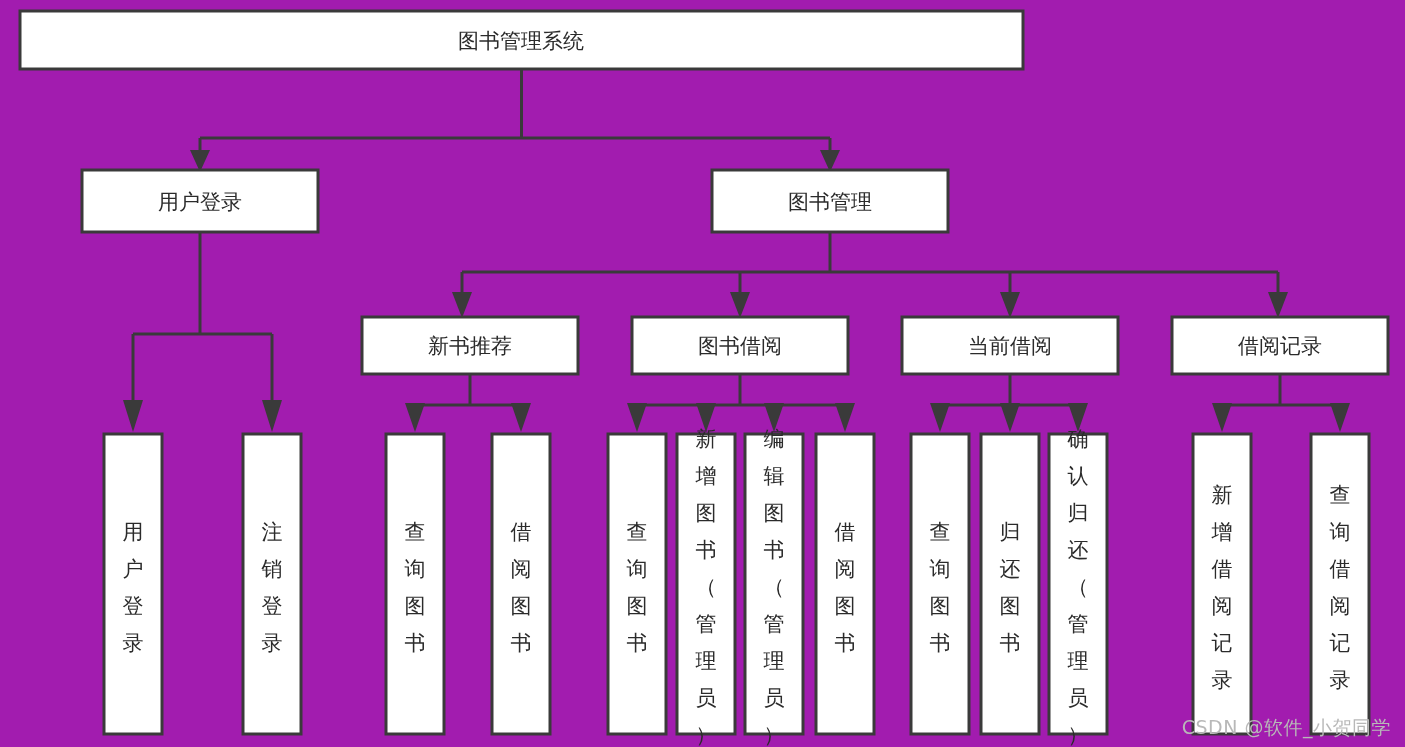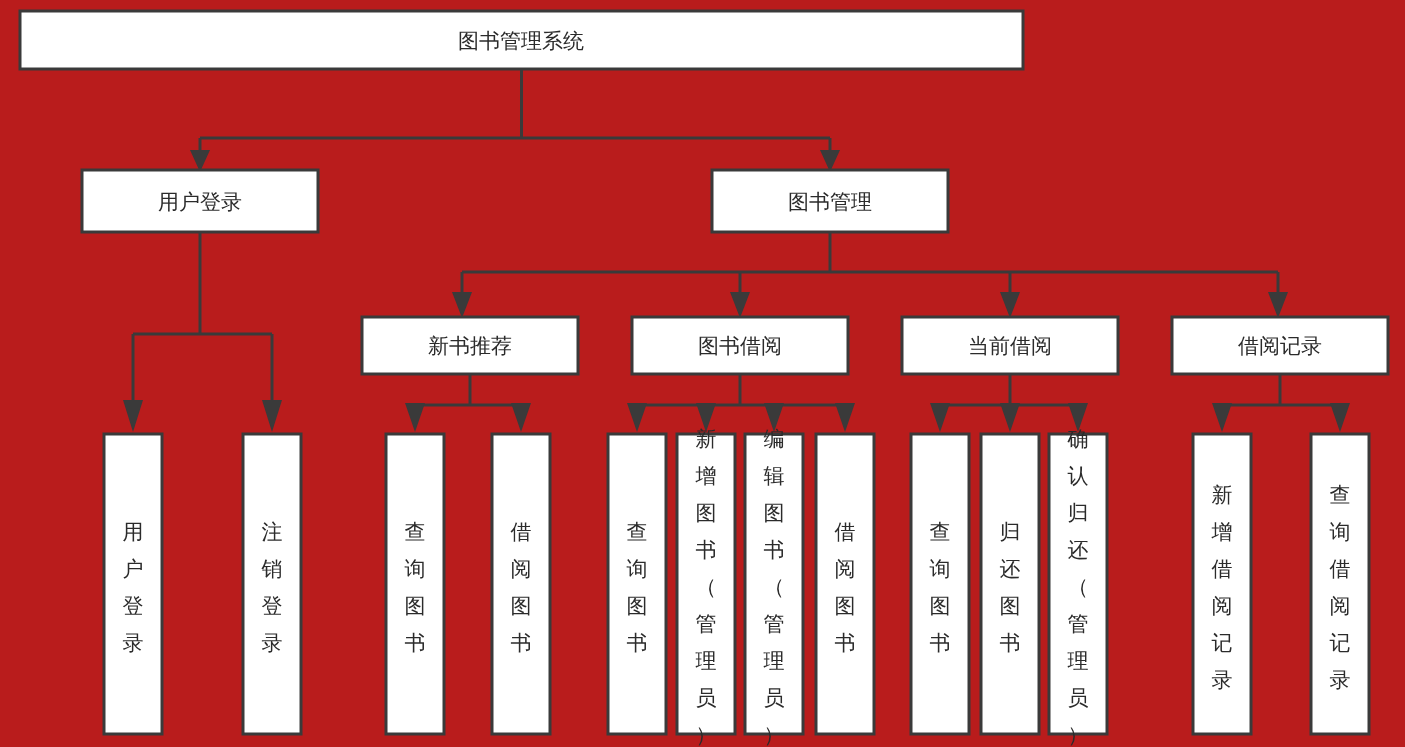--- a/index.html
+++ b/index.html
@@ -11,21 +11,21 @@
   body {
     width: 1405px;
     height: 747px;
     overflow: hidden;
     font-family: "DejaVu Sans", "Liberation Sans", sans-serif;
   }
   #diagram-root {
     position: relative;
     width: 1405px;
     height: 747px;
-    background: #b91c1c;
+    background: #a21caf;
   }
   svg#flowchart {
     position: absolute;
     top: 0;
     left: 0;
     width: 1405px;
     height: 747px;
     display: block;
   }
   .node-box {
@@ -248,14 +248,15 @@
       <text class="node-label-vertical" x="1222" y="584"><tspan x="1222" y="501.86">新</tspan><tspan x="1222" y="538.86">增</tspan><tspan x="1222" y="575.86">借</tspan><tspan x="1222" y="612.86">阅</tspan><tspan x="1222" y="649.86">记</tspan><tspan x="1222" y="686.86">录</tspan></text>
     </g>
 
     <g>
       <rect class="node-box" x="1311" y="434" width="58" height="300"></rect>
       <text class="node-label-vertical" x="1340" y="584"><tspan x="1340" y="501.86">查</tspan><tspan x="1340" y="538.86">询</tspan><tspan x="1340" y="575.86">借</tspan><tspan x="1340" y="612.86">阅</tspan><tspan x="1340" y="649.86">记</tspan><tspan x="1340" y="686.86">录</tspan></text>
     </g>
 
   </svg>
 
+  <div class="watermark-text">CSDN @软件_小贺同学</div>
 
 </div>
 
 </body></html>

